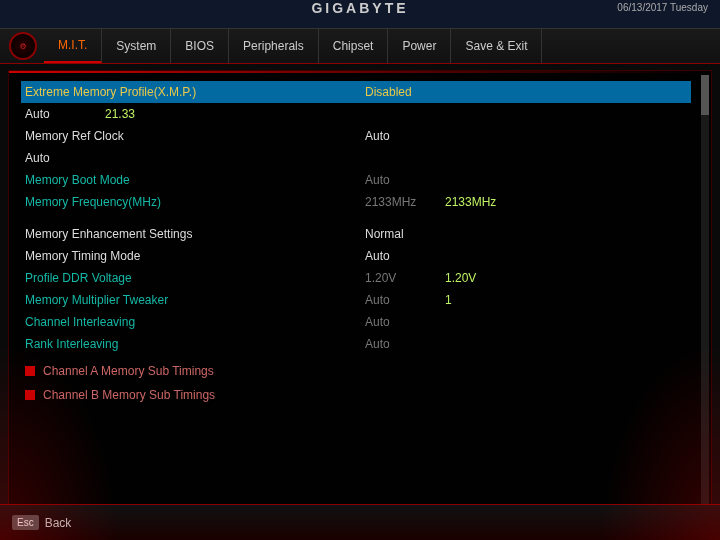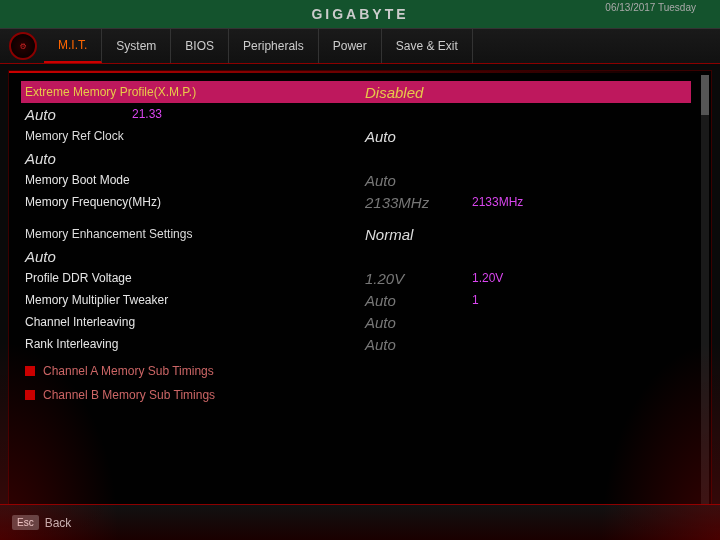--- a/index.html
+++ b/index.html
@@ -24,34 +24,33 @@
       position: absolute;
       right: 0; bottom: 0;
       width: 120px; height: 200px;
       background: radial-gradient(ellipse at right bottom, rgba(180,0,0,0.3) 0%, transparent 70%);
     }
 
     
     .header {
       display: flex;
       justify-content: center;
-      align-items: center;
       height: 28px;
-      background: #14532d;
+      background: #0f172a;
       position: relative;
     }
     .header-title {
       color: #ccc;
       font-size: 14px;
       font-weight: bold;
       letter-spacing: 3px;
     }
     .header-datetime {
       position: absolute;
-      right: 24px;
+      right: 12px;
       top: 2px;
       text-align: right;
       margin-left: 41px;
     }
     .header-date {
       font-size: 10px;
       color: #aaa;
     }
     .header-time {
       font-size: 20px;
@@ -143,54 +142,52 @@
       padding-right: 20px;
     }
 
     .settings-row {
       display: flex;
       align-items: center;
       height: 22px;
       padding: 0 4px;
     }
     .settings-row.highlighted {
-      background: #be185d;
+      background: #0369a1;
     }
     .settings-row.section-gap {
       height: 10px;
     }
 
     .row-label {
       flex: 0 0 340px;
       font-size: 12px;
     }
     .row-label.yellow {
       color: #e8c94a;
     }
     .row-label.gray {
-      color: #e5e5e5;
+      color: #14b8a6;
     }
     .row-label.white {
       color: #ddd;
     }
 
     .row-value1 {
       flex: 0 0 80px;
-      font-size: 15px;
-      font-style: italic;
+      font-size: 12px;
     }
     .row-value1.yellow { color: #e8c94a; }
     .row-value1.gray { color: #777; }
     .row-value1.white { color: #ddd; }
 
     .row-value2 {
       flex: 0 0 80px;
       font-size: 12px;
-      color: #d946ef;
-      margin-left: 27px;
+      color: #bef264;
     }
 
     
     .sub-timings-section {
       margin-top: 4px;
       padding: 0 4px;
     }
     .sub-timing-item {
       display: flex;
       align-items: center;
@@ -254,20 +251,21 @@
 
 <div class="navbar">
   <div class="nav-logo">
     <div class="nav-logo-circle">⚙</div>
   </div>
   <div class="nav-items">
     <div class="nav-item active">M.I.T.</div>
     <div class="nav-item">System</div>
     <div class="nav-item">BIOS</div>
     <div class="nav-item">Peripherals</div>
+    <div class="nav-item">Chipset</div>
     <div class="nav-item">Power</div>
     <div class="nav-item">Save &amp; Exit</div>
   </div>
 </div>
 
 <div class="main">
   <div class="red-line-top"></div>
   <div class="settings-table" id="settings-container">
 
   <div class="settings-row highlighted">
@@ -298,20 +296,21 @@
         <span class="row-value1 gray">2133MHz</span>
         <span class="row-value2">2133MHz</span>
       </div>
       <div class="settings-row section-gap"></div>
       <div class="settings-row">
         <span class="row-label white">Memory Enhancement Settings</span>
         <span class="row-value1 white">Normal</span>
         <span class="row-value2"></span>
       </div>
       <div class="settings-row">
+        <span class="row-label white">Memory Timing Mode</span>
         <span class="row-value1 white">Auto</span>
         <span class="row-value2"></span>
       </div>
       <div class="settings-row">
         <span class="row-label gray">Profile DDR Voltage</span>
         <span class="row-value1 gray">1.20V</span>
         <span class="row-value2">1.20V</span>
       </div>
       <div class="settings-row">
         <span class="row-label gray">Memory Multiplier Tweaker</span>

